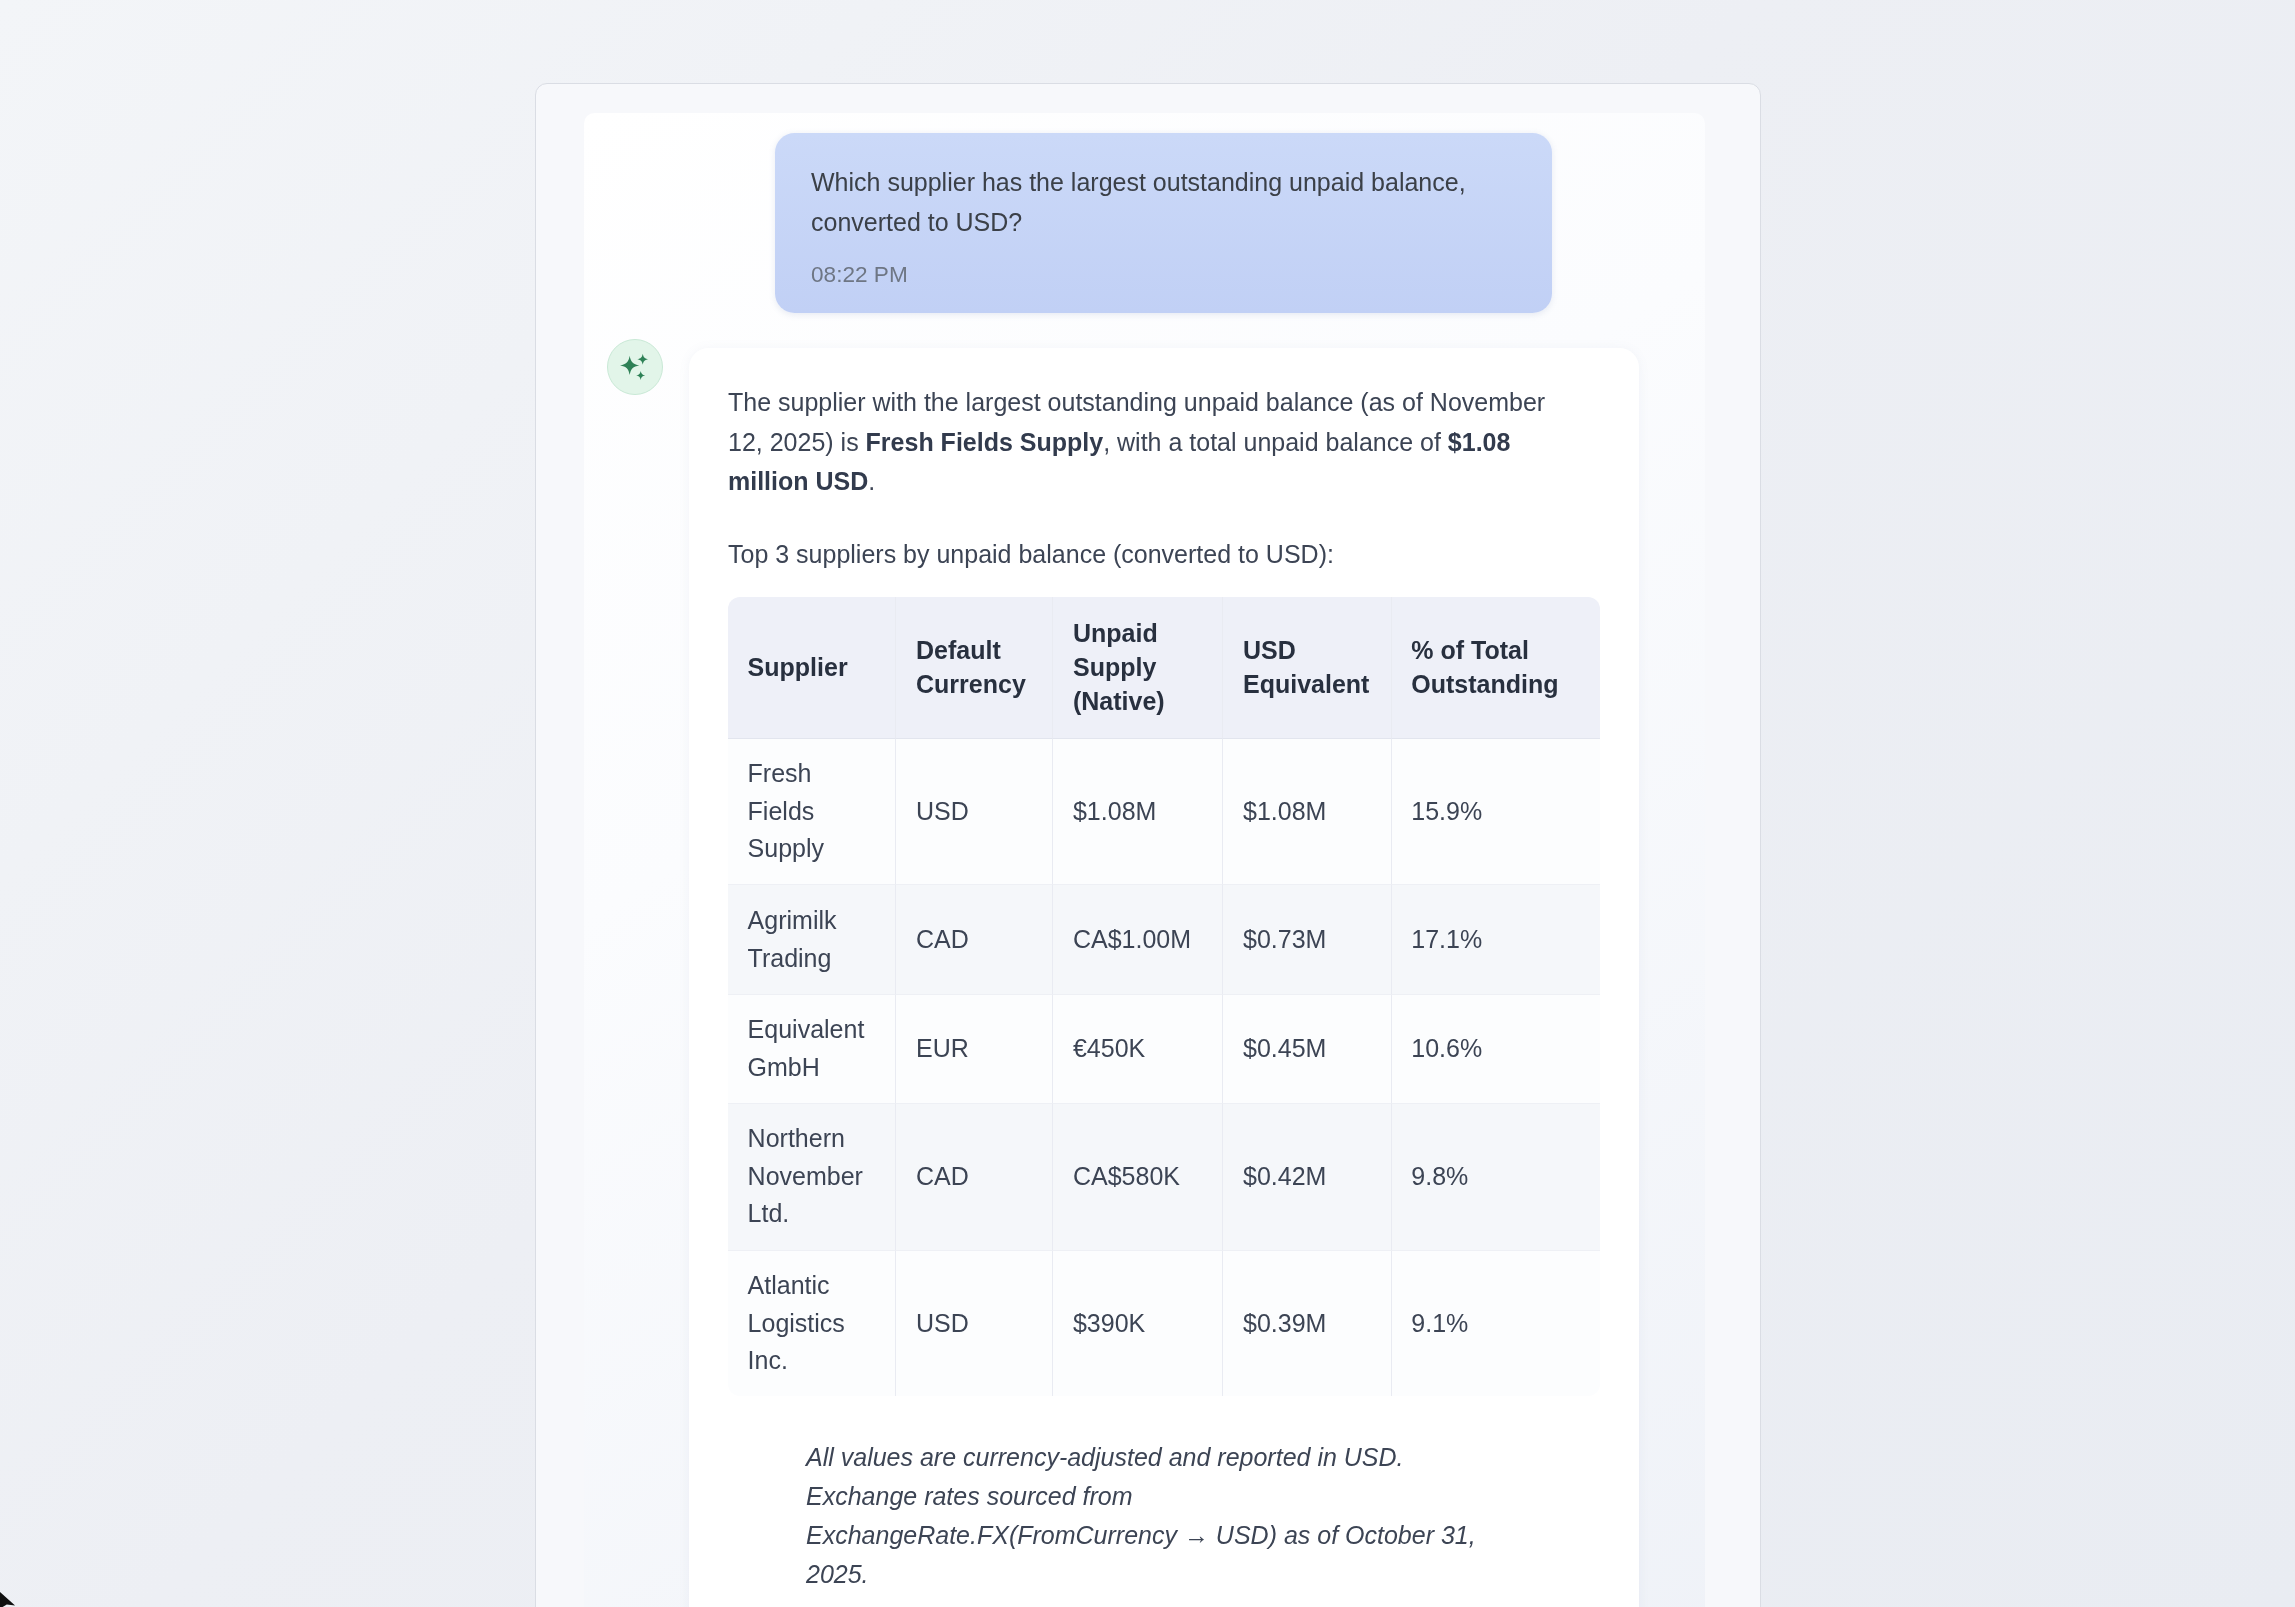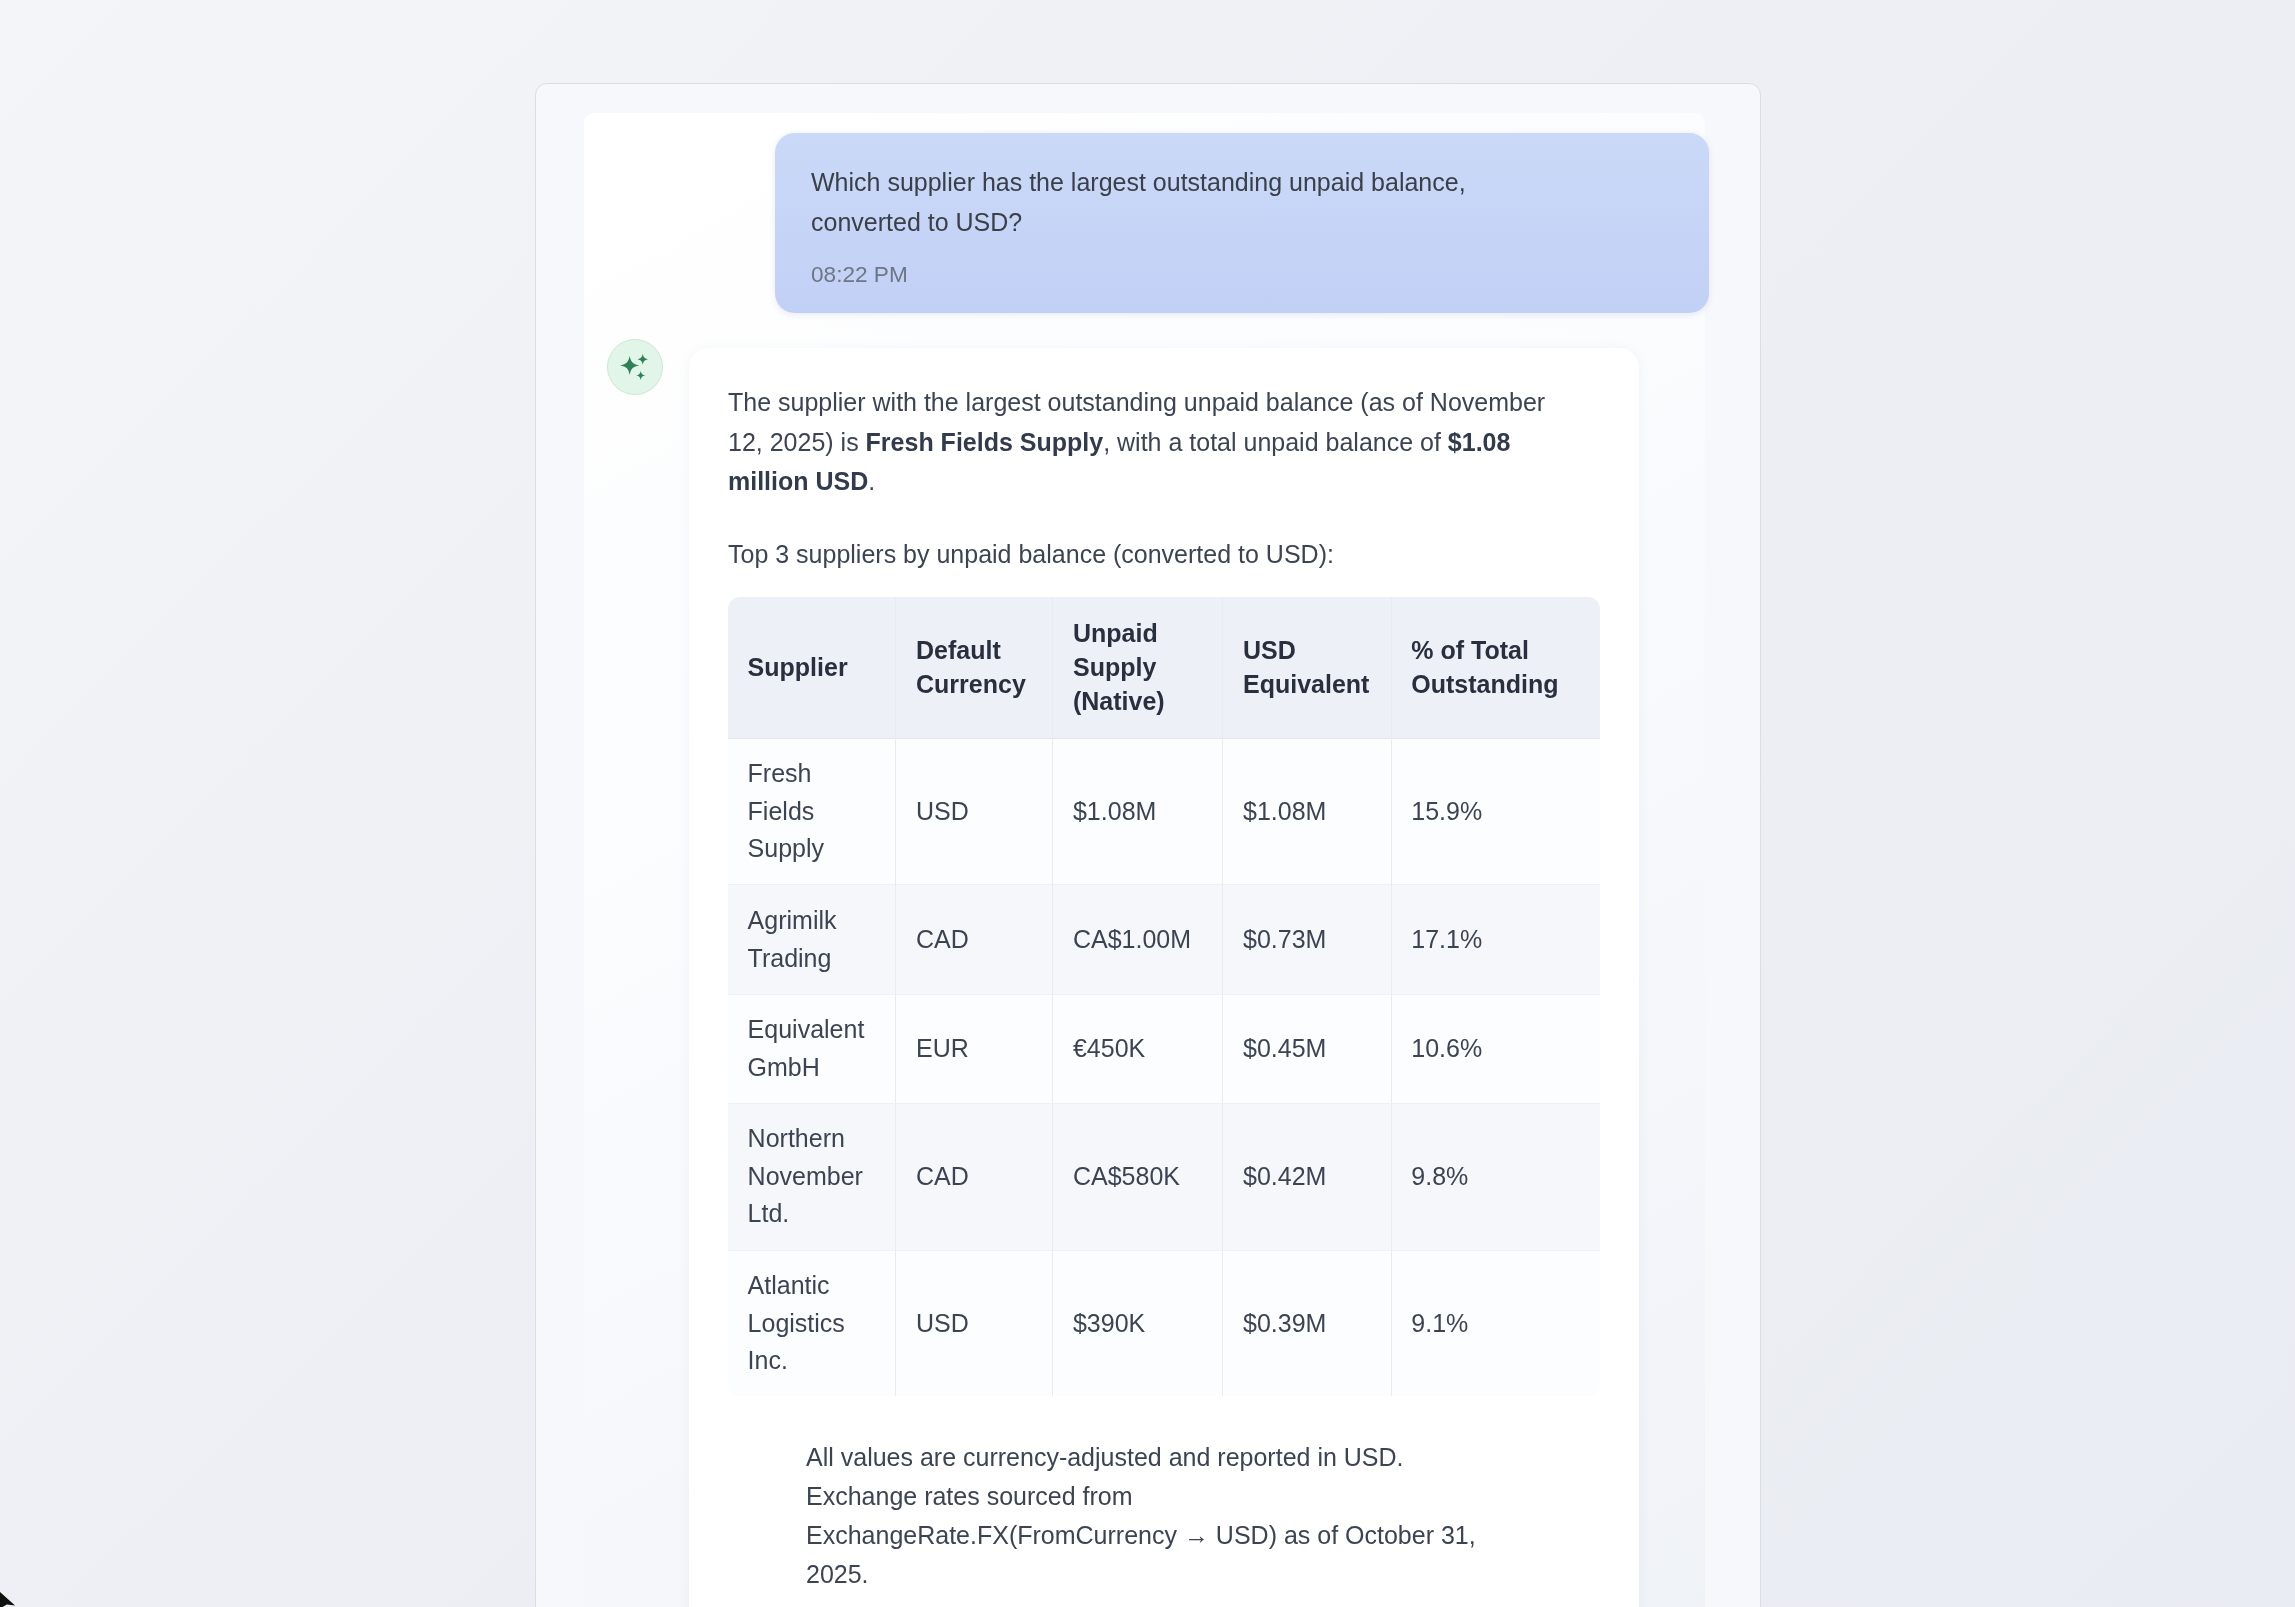--- a/index.html
+++ b/index.html
@@ -19,21 +19,21 @@
     border-radius:12px;
   }
   .surface{
     position:absolute; left:48px; top:29px;
     width:1121px; height:1657px;
     border-radius:10.5px;
     background:linear-gradient(150deg,#ffffff 0%,#fbfcfe 35%,#eef1f7 100%);
   }
   .user-bubble{
     position:absolute; left:191px; top:20.3px;
-    width:934px;
+    width:777px;
     padding:30px 36px 25.6px 36px;
     border-radius:19.6px;
     background:linear-gradient(180deg,#cbd9f8 0%,#c1d0f5 100%);
     box-shadow:0 1.5px 6px rgba(100,120,170,.14);
   }
   .user-text{
     font-size:25px; line-height:1.58; color:#3b4048;
     max-width:764px;
   }
   .timestamp{
@@ -72,21 +72,21 @@
   td{
     padding:16.6px 19.6px; font-size:25px; line-height:1.5; color:#3c4454;
     vertical-align:middle;
   }
   th + th, td + td{ border-left:1.5px solid #e9ebf2; }
   tbody tr:nth-child(odd) td{ background:#fcfdfe; }
   tbody tr:nth-child(even) td{ background:#f5f7fa; }
   tbody tr + tr td{ border-top:1.5px solid #eef0f5; }
   .footnote{
     margin:42px 0 0 78px; max-width:738px;
-    font-size:25px; line-height:1.56; color:#3c4454;
+    font-style:italic; font-size:25px; line-height:1.56; color:#3c4454;
   }
   .cursor{ position:absolute; left:0px; top:1592px; }
 </style>
 </head>
 <body>
 
 <div class="card">
   <div class="surface">
 
     <div class="user-bubble">

